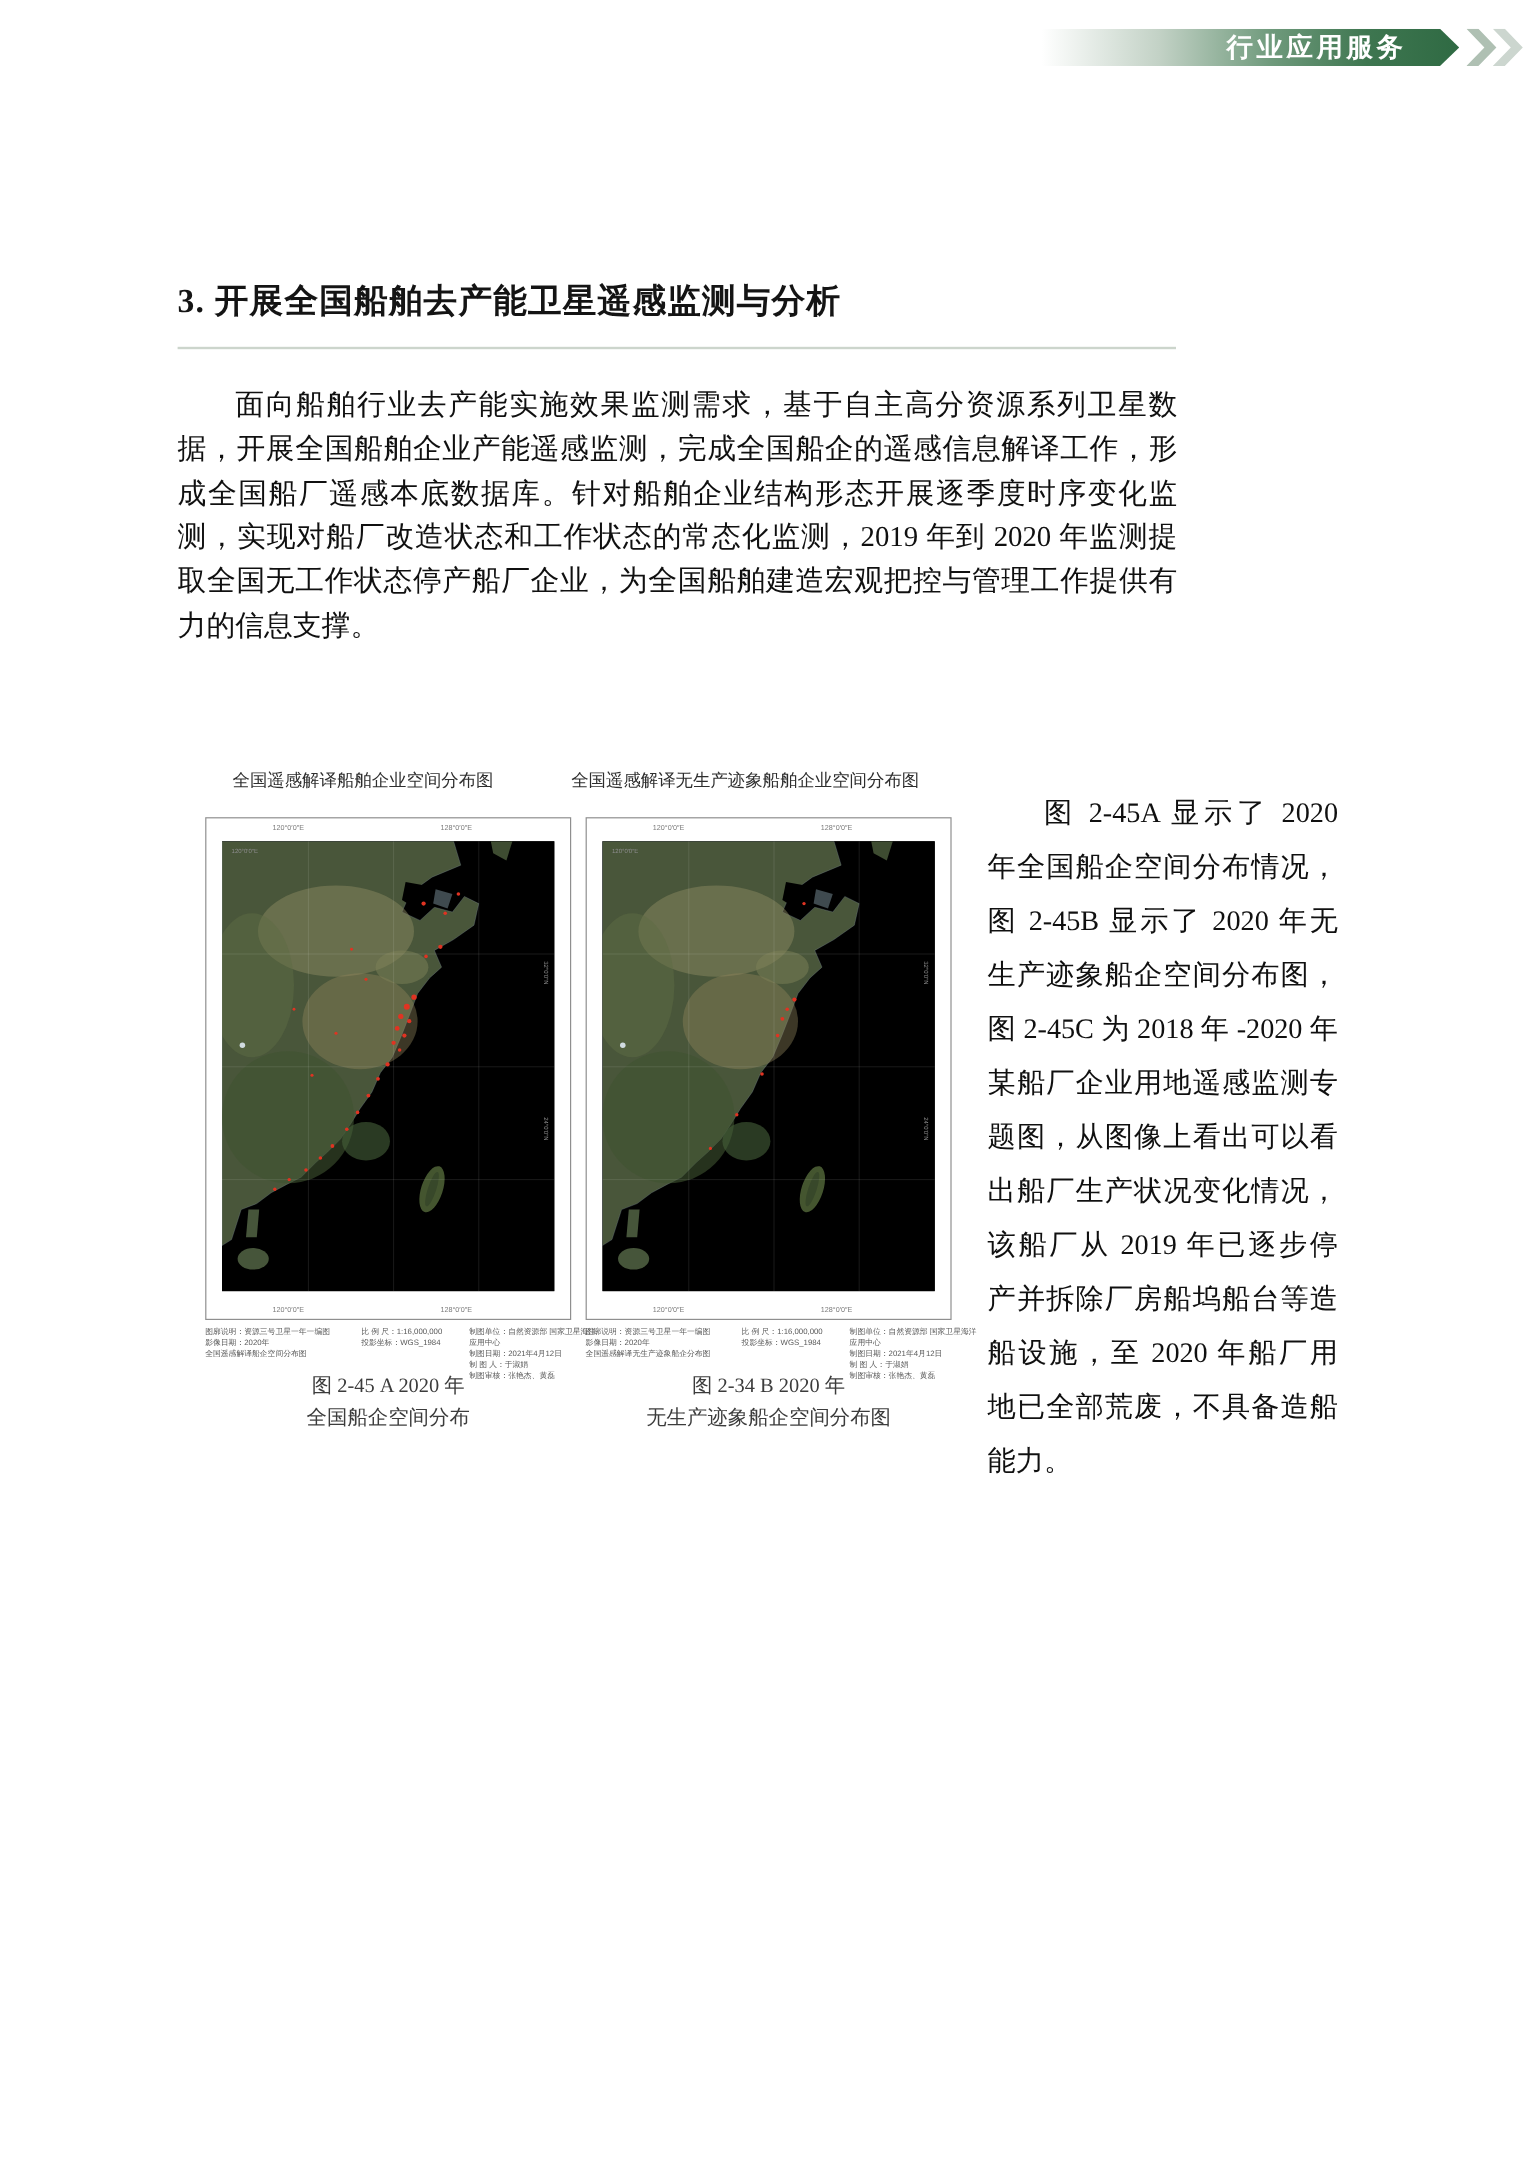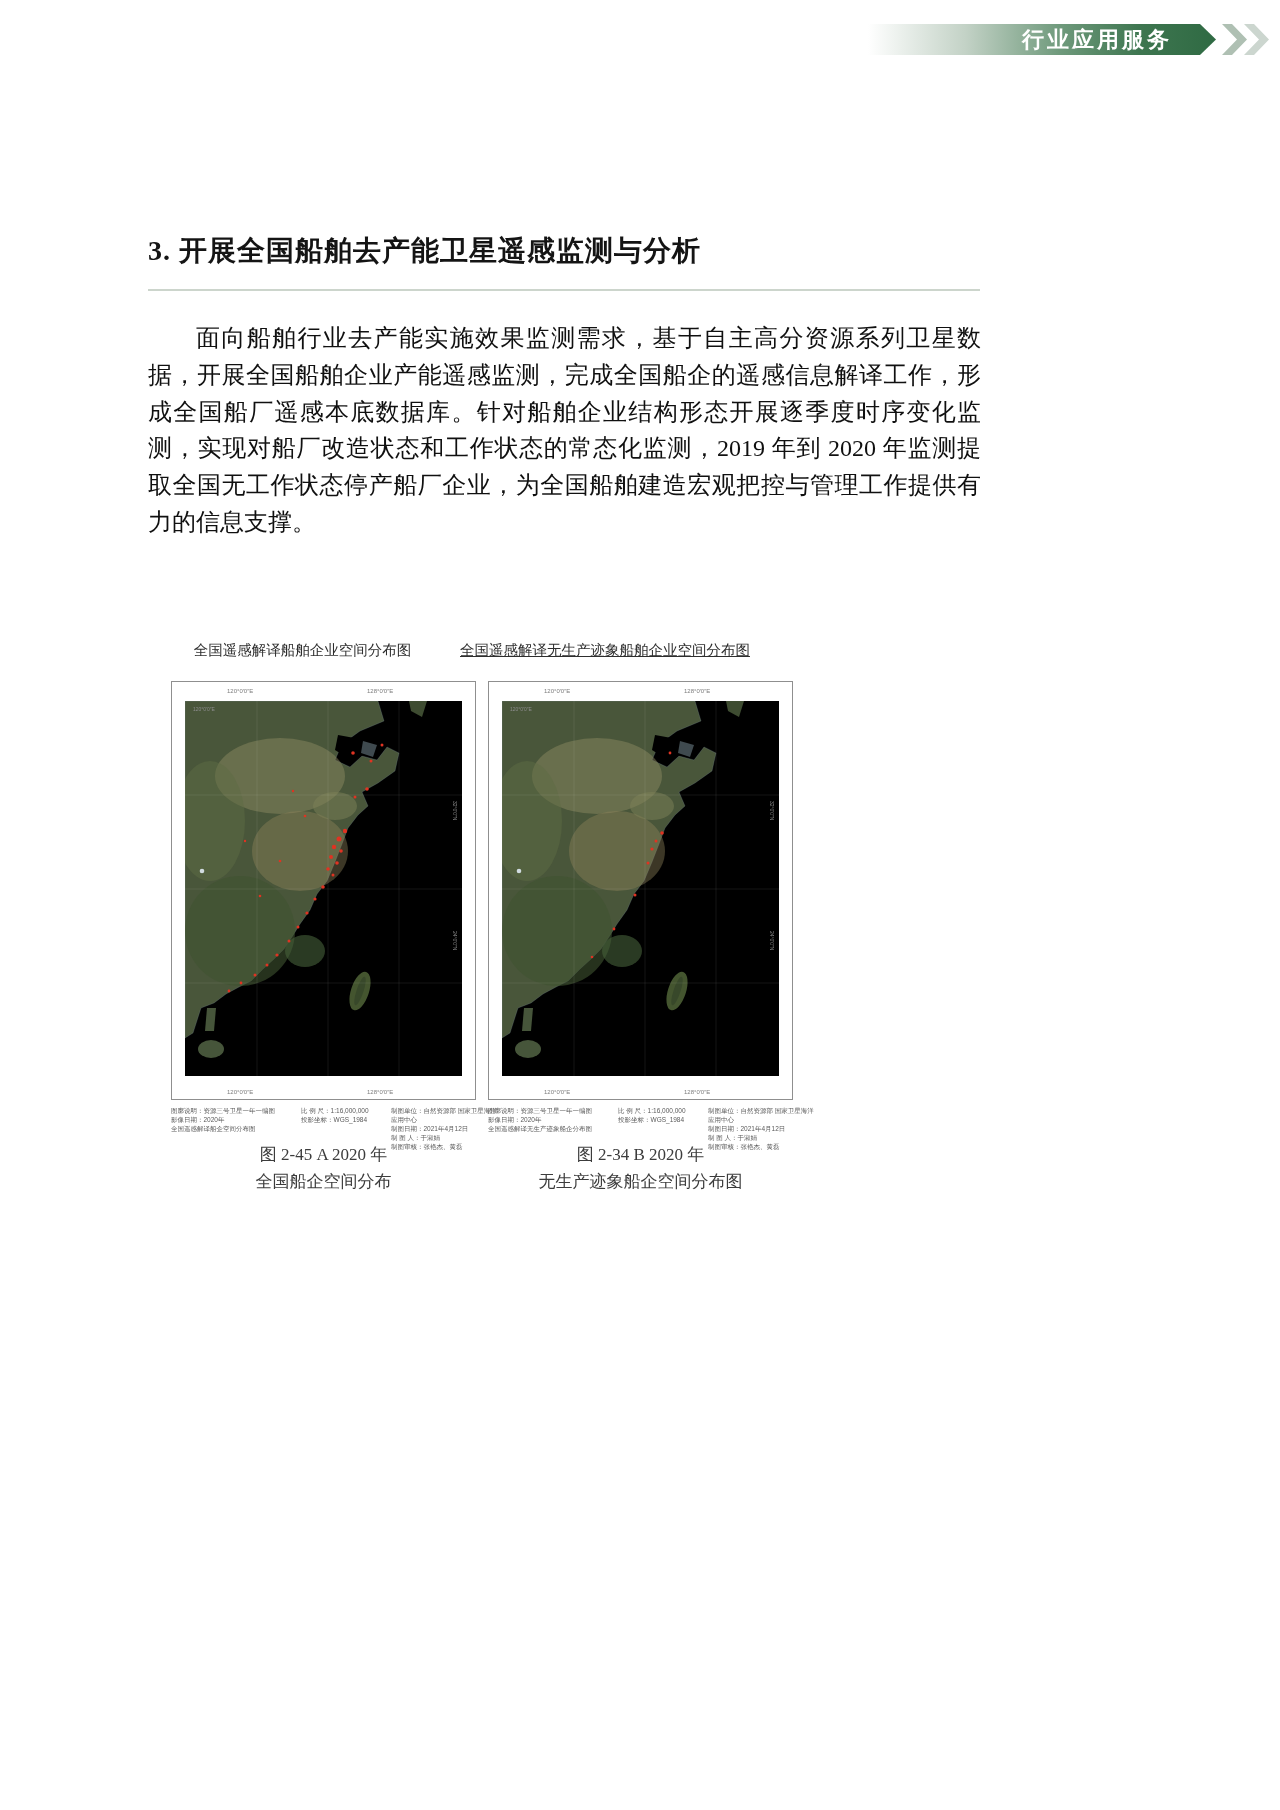--- a/index.html
+++ b/index.html
@@ -163,21 +163,21 @@
     <div class="meta-col" style="width:110px;">制图单位：自然资源部 国家卫星海洋应用中心
 制图日期：2021年4月12日
 制 图 人：于淑娟
 制图审核：张艳杰、黄磊</div>
   </div>
   <div class="abs fig-cap" style="left:171px;">
     <span>图 2-45 A  2020 年</span><br>
     <span>全国船企空间分布</span>
   </div>
 
-  <div class="abs map-topcap" style="left:440px;width:330px;text-decoration:underline;">全国遥感解译无生产迹象船舶企业空间分布图</div>
+  <div class="abs map-topcap" style="left:456px;width:330px;">全国遥感解译无生产迹象船舶企业空间分布图</div>
   <div class="abs map-box" style="left:488px;">
     <span class="coord" style="left:55px;top:6px;">120°0′0″E</span>
     <span class="coord" style="left:195px;top:6px;">128°0′0″E</span>
     <div class="map-img">
       <svg width="277" height="375" viewBox="0 0 277 375">
         <use href="#landbase"></use>
 
         <g fill="#e03322">
           <circle cx="168" cy="52" r="1.4"></circle>
           <circle cx="160" cy="132" r="1.8"></circle>
@@ -206,20 +206,21 @@
     <div class="meta-col" style="width:110px;">制图单位：自然资源部 国家卫星海洋应用中心
 制图日期：2021年4月12日
 制 图 人：于淑娟
 制图审核：张艳杰、黄磊</div>
   </div>
   <div class="abs fig-cap" style="left:488px;">
     <span>图 2-34 B  2020 年</span><br>
     <span>无生产迹象船企空间分布图</span>
   </div>
 
+  <p class="abs side-text">图 2-45A 显示了 2020 年全国船企空间分布情况，图 2-45B 显示了 2020 年无生产迹象船企空间分布图，图 2-45C 为 2018 年 -2020 年某船厂企业用地遥感监测专题图，从图像上看出可以看出船厂生产状况变化情况，该船厂从 2019 年已逐步停产并拆除厂房船坞船台等造船设施，至 2020 年船厂用地已全部荒废，不具备造船能力。</p>
 
   <div class="abs bot-title">船业用地类型分布图</div>
 
   <div class="abs bot-box" style="left:150px;width:328px;">
     <span class="coord" style="left:30px;top:3px;">120°32′0″E</span>
     <span class="coord" style="left:140px;top:3px;">120°32′0″E</span>
     <span class="coord" style="left:250px;top:3px;">120°32′0″E</span>
     <div class="bot-img">
       <svg width="100%" height="100%" viewBox="0 0 312 190" preserveAspectRatio="none">
         <rect width="312" height="190" fill="#a8a58c"></rect>

